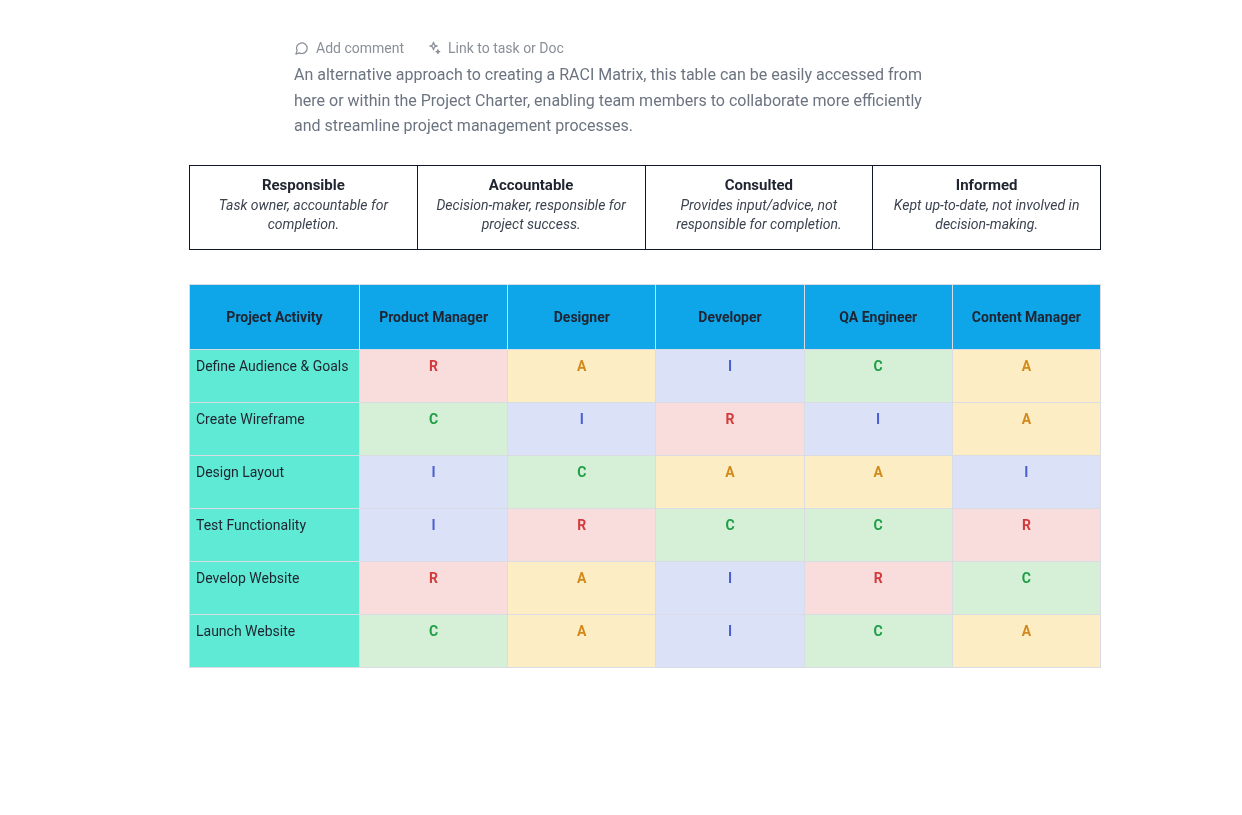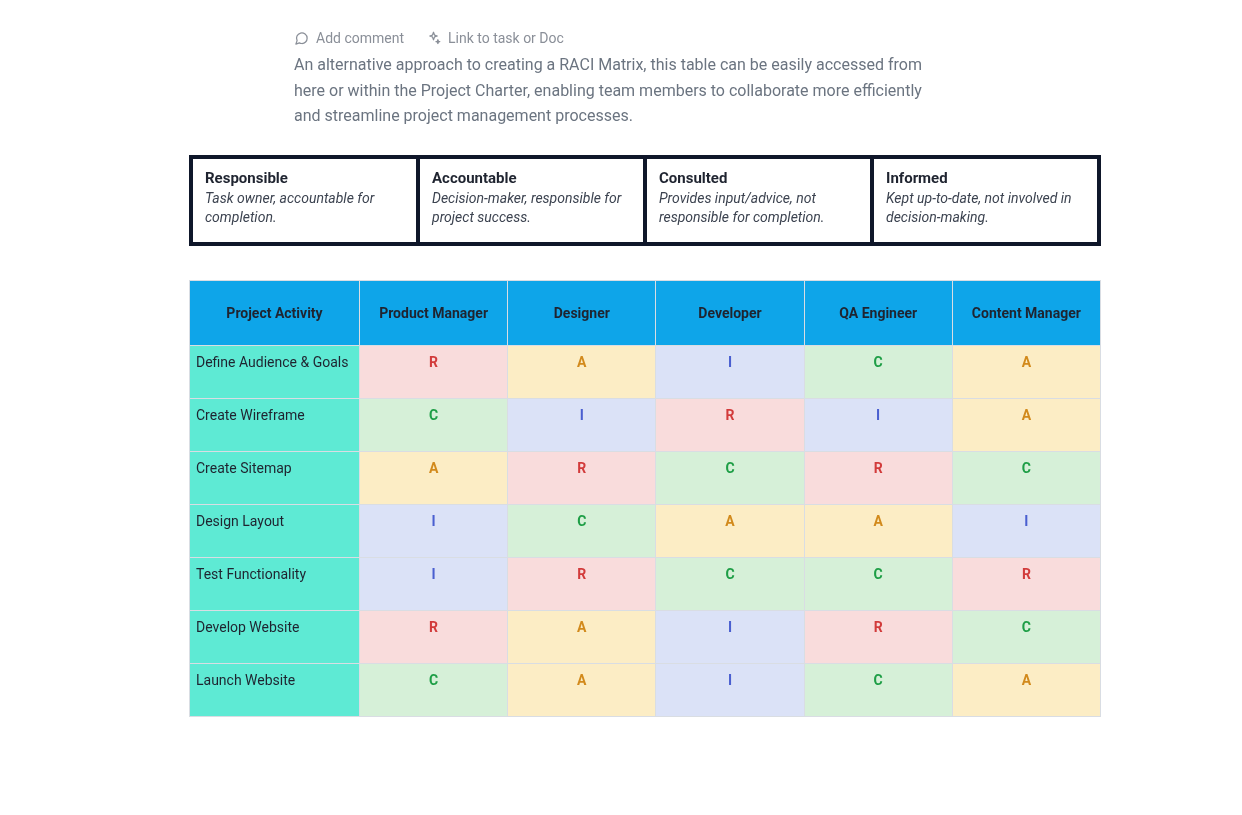--- a/index.html
+++ b/index.html
@@ -5,21 +5,21 @@
   * { box-sizing: border-box; }
   body {
     margin: 0;
     padding: 30px 0 60px 0;
     font-family: -apple-system, BlinkMacSystemFont, "Segoe UI", Roboto, Helvetica, Arial, sans-serif;
     background: #fff;
     color: #1f2430;
   }
   .page {
     width: 960px;
-    margin: 0 auto;
+    margin: 10px auto;
     padding-left: 48px;
   }
   .narrow {
     width: 630px;
     margin-left: 105px;
   }
   .toolbar {
     display: flex;
     gap: 22px;
     align-items: center;
@@ -49,22 +49,23 @@
   }
 
   
   table.legend {
     width: 100%;
     border-collapse: collapse;
     table-layout: fixed;
     margin-bottom: 34px;
   }
   table.legend td {
-    border: 4px solid #0f172a;
+    border: 1px solid #0f172a;
     padding: 10px 12px 14px 12px;
+    text-align: center;
     vertical-align: top;
   }
   .legend-title {
     font-weight: 700;
     font-size: 15px;
     color: #1f2430;
     margin-bottom: 2px;
   }
   .legend-sub {
     font-style: italic;
@@ -184,28 +185,20 @@
         </tr>
         <tr>
           <td class="activity">Create Wireframe</td>
           <td class="cell code-C">C</td>
           <td class="cell code-I">I</td>
           <td class="cell code-R">R</td>
           <td class="cell code-I">I</td>
           <td class="cell code-A">A</td>
         </tr>
         <tr>
-          <td class="activity">Create Sitemap</td>
-          <td class="cell code-A">A</td>
-          <td class="cell code-R">R</td>
-          <td class="cell code-C">C</td>
-          <td class="cell code-R">R</td>
-          <td class="cell code-C">C</td>
-        </tr>
-        <tr>
           <td class="activity">Design Layout</td>
           <td class="cell code-I">I</td>
           <td class="cell code-C">C</td>
           <td class="cell code-A">A</td>
           <td class="cell code-A">A</td>
           <td class="cell code-I">I</td>
         </tr>
         <tr>
           <td class="activity">Test Functionality</td>
           <td class="cell code-I">I</td>

